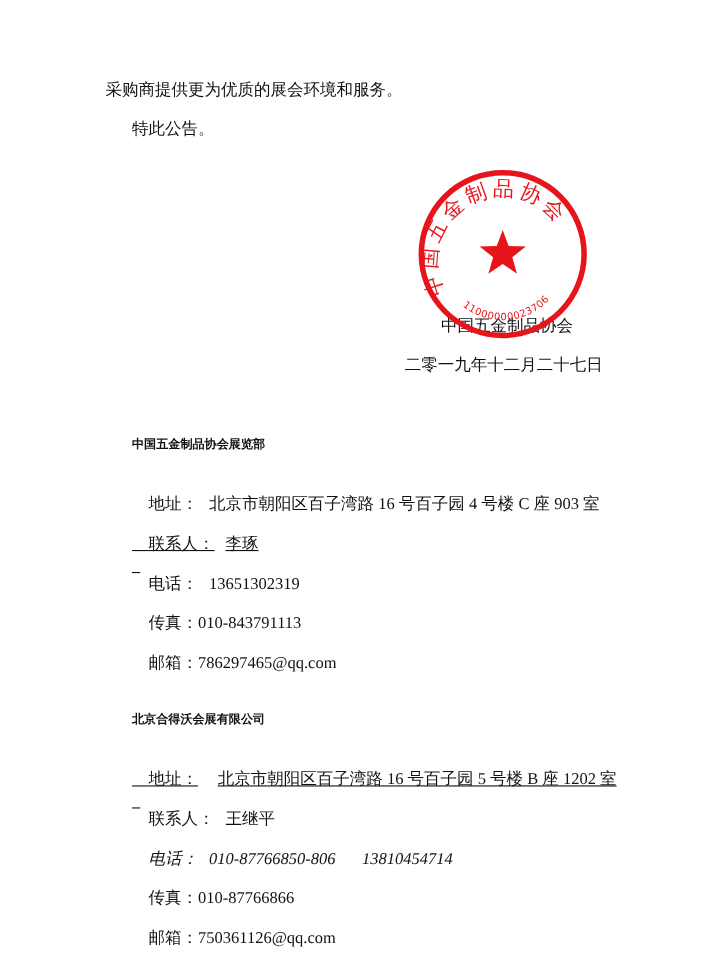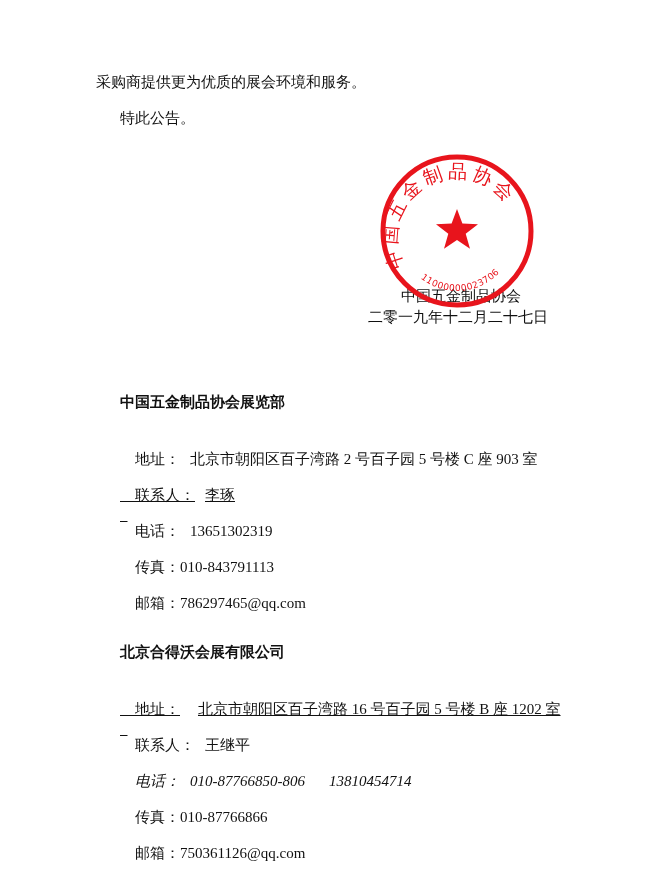--- a/index.html
+++ b/index.html
@@ -17,22 +17,22 @@
       font-size: 15px;
     }
     .line {
       position: absolute;
       white-space: pre;
       line-height: 20px;
       font-size: 15px;
     }
     .bold {
       font-weight: bold;
-      font-family: Liberation Mono, monospace;
-      font-size: 15px;
+      font-family: Liberation Sans, sans-serif;
+      font-size: 11px;
     }
     .seal {
       position: absolute;
       left: 377px;
       top: 151px;
       width: 160px;
       height: 160px;
       pointer-events: none;
     }
     .signature {
@@ -43,21 +43,21 @@
       line-height: 20px;
     }
   </style>
 </head>
 <body>
 
 <div class="line" style="left:96px; top:72px;">采购商提供更为优质的展会环境和服务。</div>
 <div class="line" style="left:120px; top:108px;">特此公告。</div>
 
 <div class="signature" style="left:401px; top:286px;">中国五金制品协会</div>
-<div class="signature" style="left:368px; top:307px;">二零一九年十二月二十七日</div>
+<div class="signature" style="left:368px; top:321px;">二零一九年十二月二十七日</div>
 
 <div class="seal">
   <svg width="160" height="160" viewBox="0 0 160 160" xmlns="http://www.w3.org/2000/svg">
     <defs>
       <path id="sealTextArc" d="M 30 120 A 60 60 0 1 1 130 120" fill="none"></path>
       <path id="sealNumArc" d="M 38 122 A 58 58 0 0 0 122 122" fill="none"></path>
     </defs>
     <circle cx="80" cy="80" r="74" fill="none" stroke="#e8141c" stroke-width="5"></circle>
     <g>
       <polygon fill="#e8141c" points="80,58 85.4,72.6 101,73.2 88.7,82.8 93,97.8 80,89 67,97.8 71.3,82.8 59,73.2 74.6,72.6"></polygon>
@@ -67,21 +67,21 @@
     </text>
     <text fill="#e8141c" font-family="DejaVu Sans, sans-serif" font-size="9" letter-spacing="0.5">
       <textPath href="#sealNumArc" startOffset="8%" id="seal-num-path">110000000237060</textPath>
     </text>
   </svg>
 </div>
 
 <div>
   <div class="line bold" style="left:120px; top:394px;">中国五金制品协会展览部</div>
   <div class="line" style="left:120px; top:429px;">
-    <span>地址：</span><span style="display:inline-block;width:10px;"></span><span>北京市朝阳区百子湾路 2 号百子园 5 号楼 C 座 903 室</span>
+    <span>地址：</span><span style="display:inline-block;width:10px;"></span><span>北京市朝阳区百子湾路 16 号百子园 4 号楼 C 座 903 室</span>
   </div>
   <div class="line" style="left:120px; top:465px;text-decoration:underline;">
     <span>联系人：</span><span style="display:inline-block;width:10px;"></span><span>李琢</span>
   </div>
   <div class="line" style="left:120px; top:501px;text-align:center;">
     <span>电话：</span><span style="display:inline-block;width:10px;"></span><span>13651302319</span>
   </div>
   <div class="line" style="left:120px; top:537px;">
     <span>传真：</span><span>010-843791113</span>
   </div>

